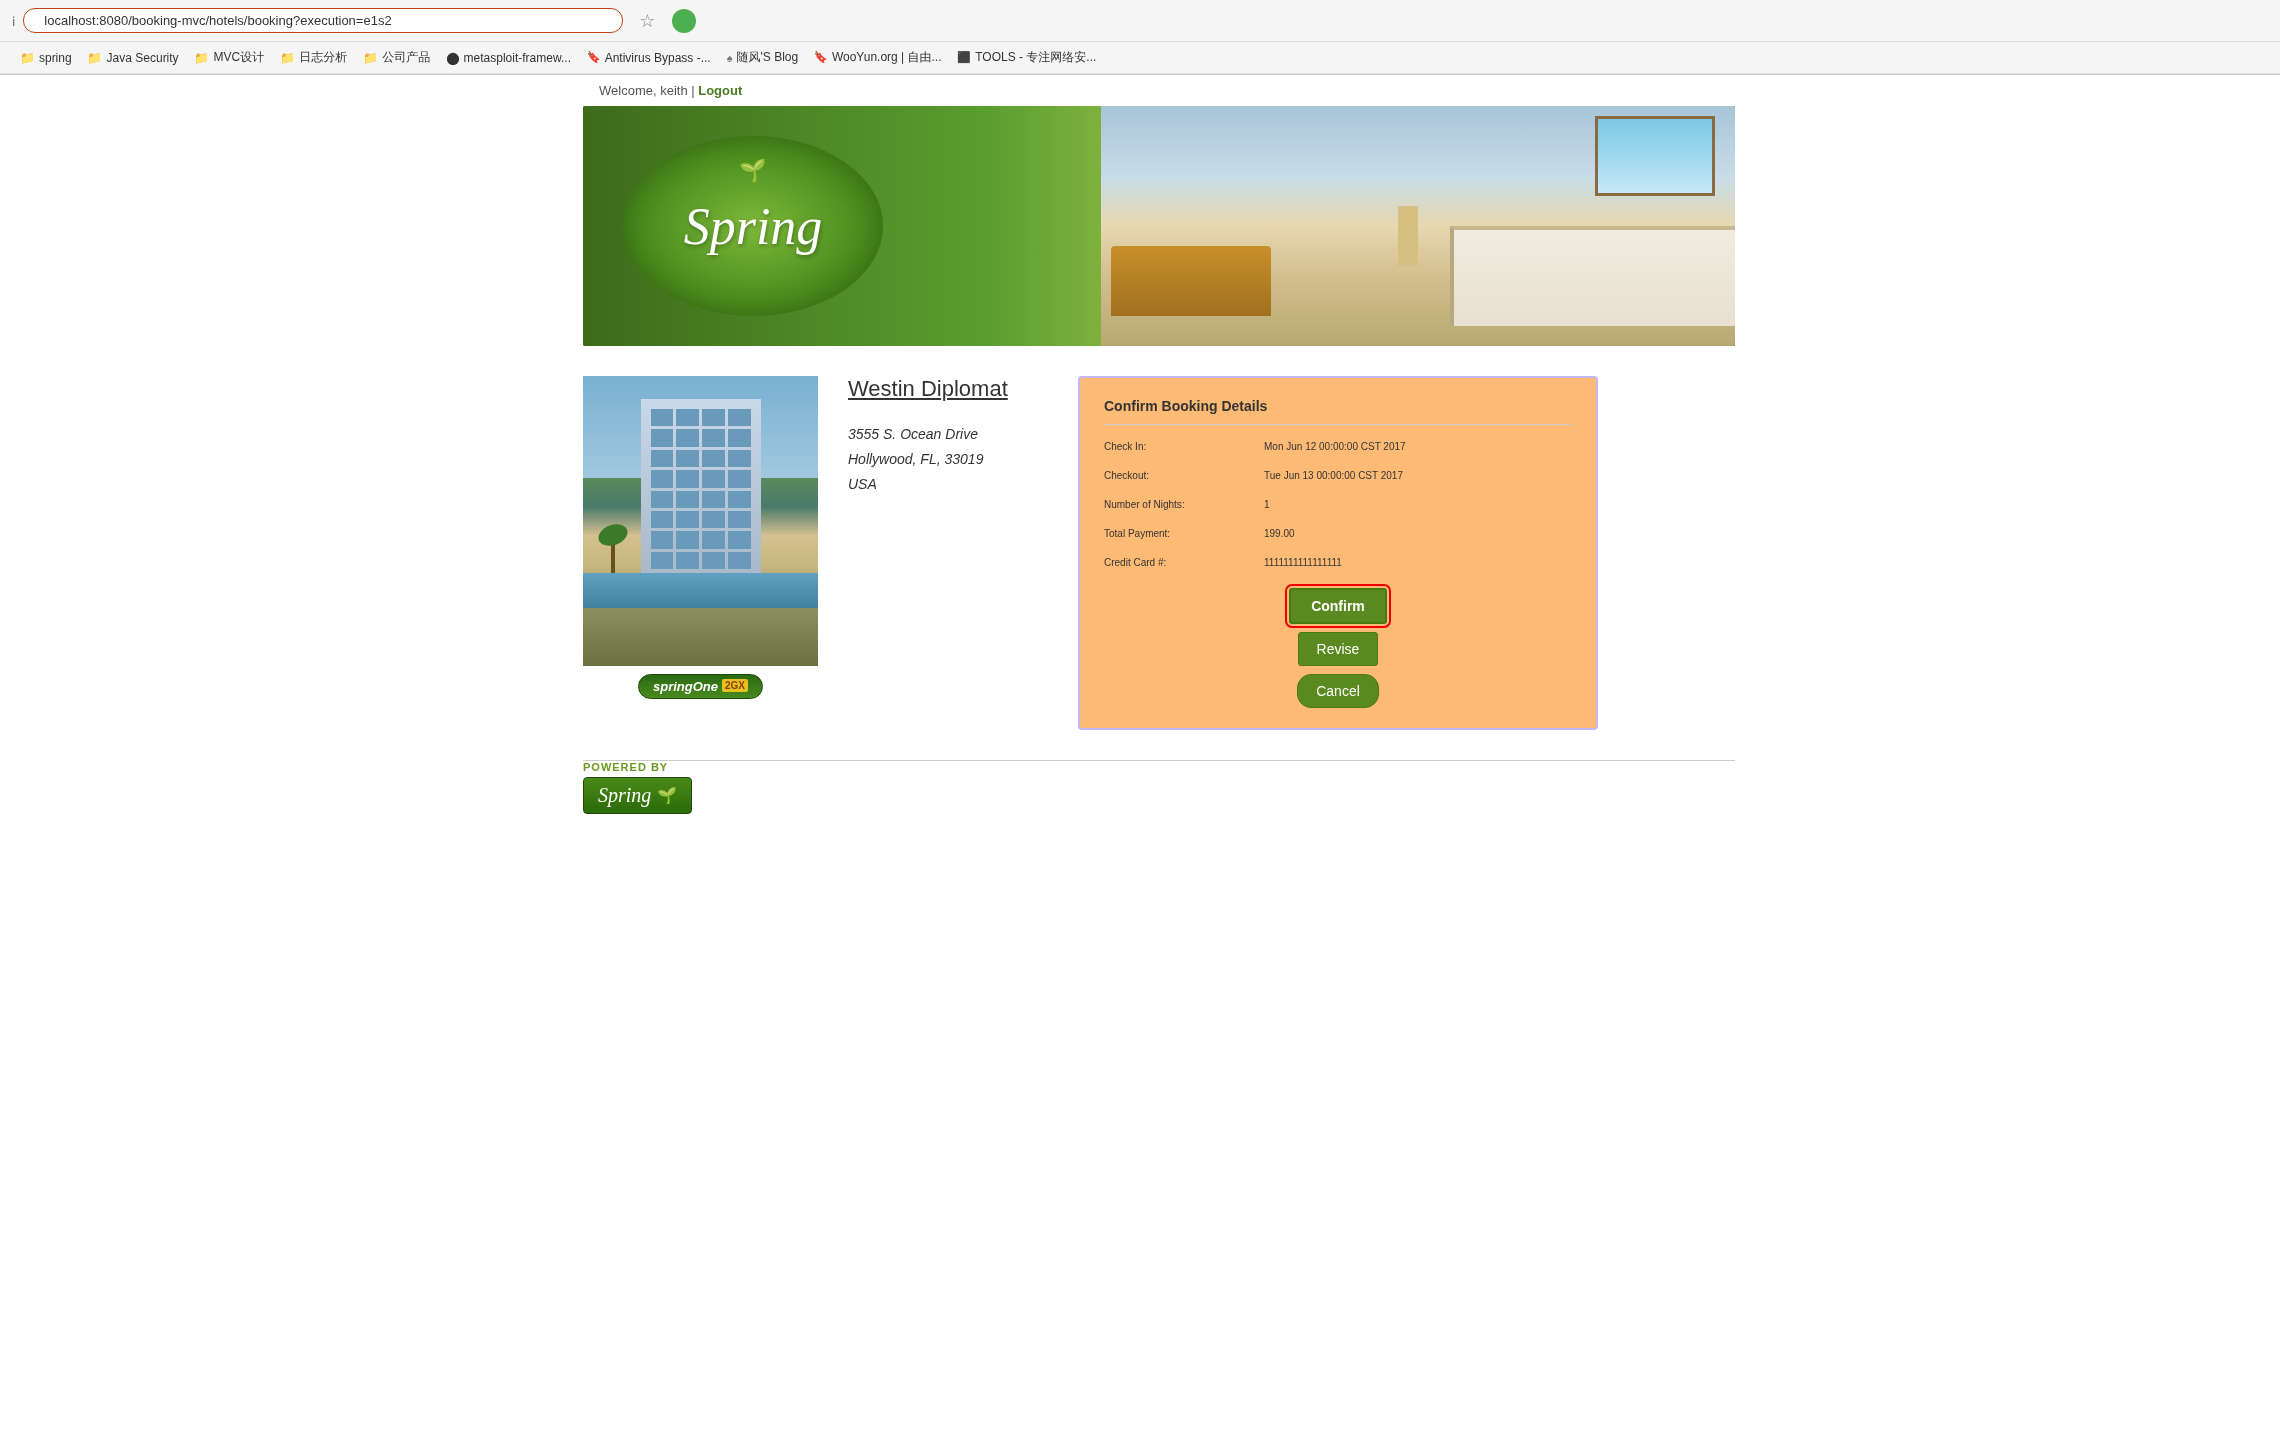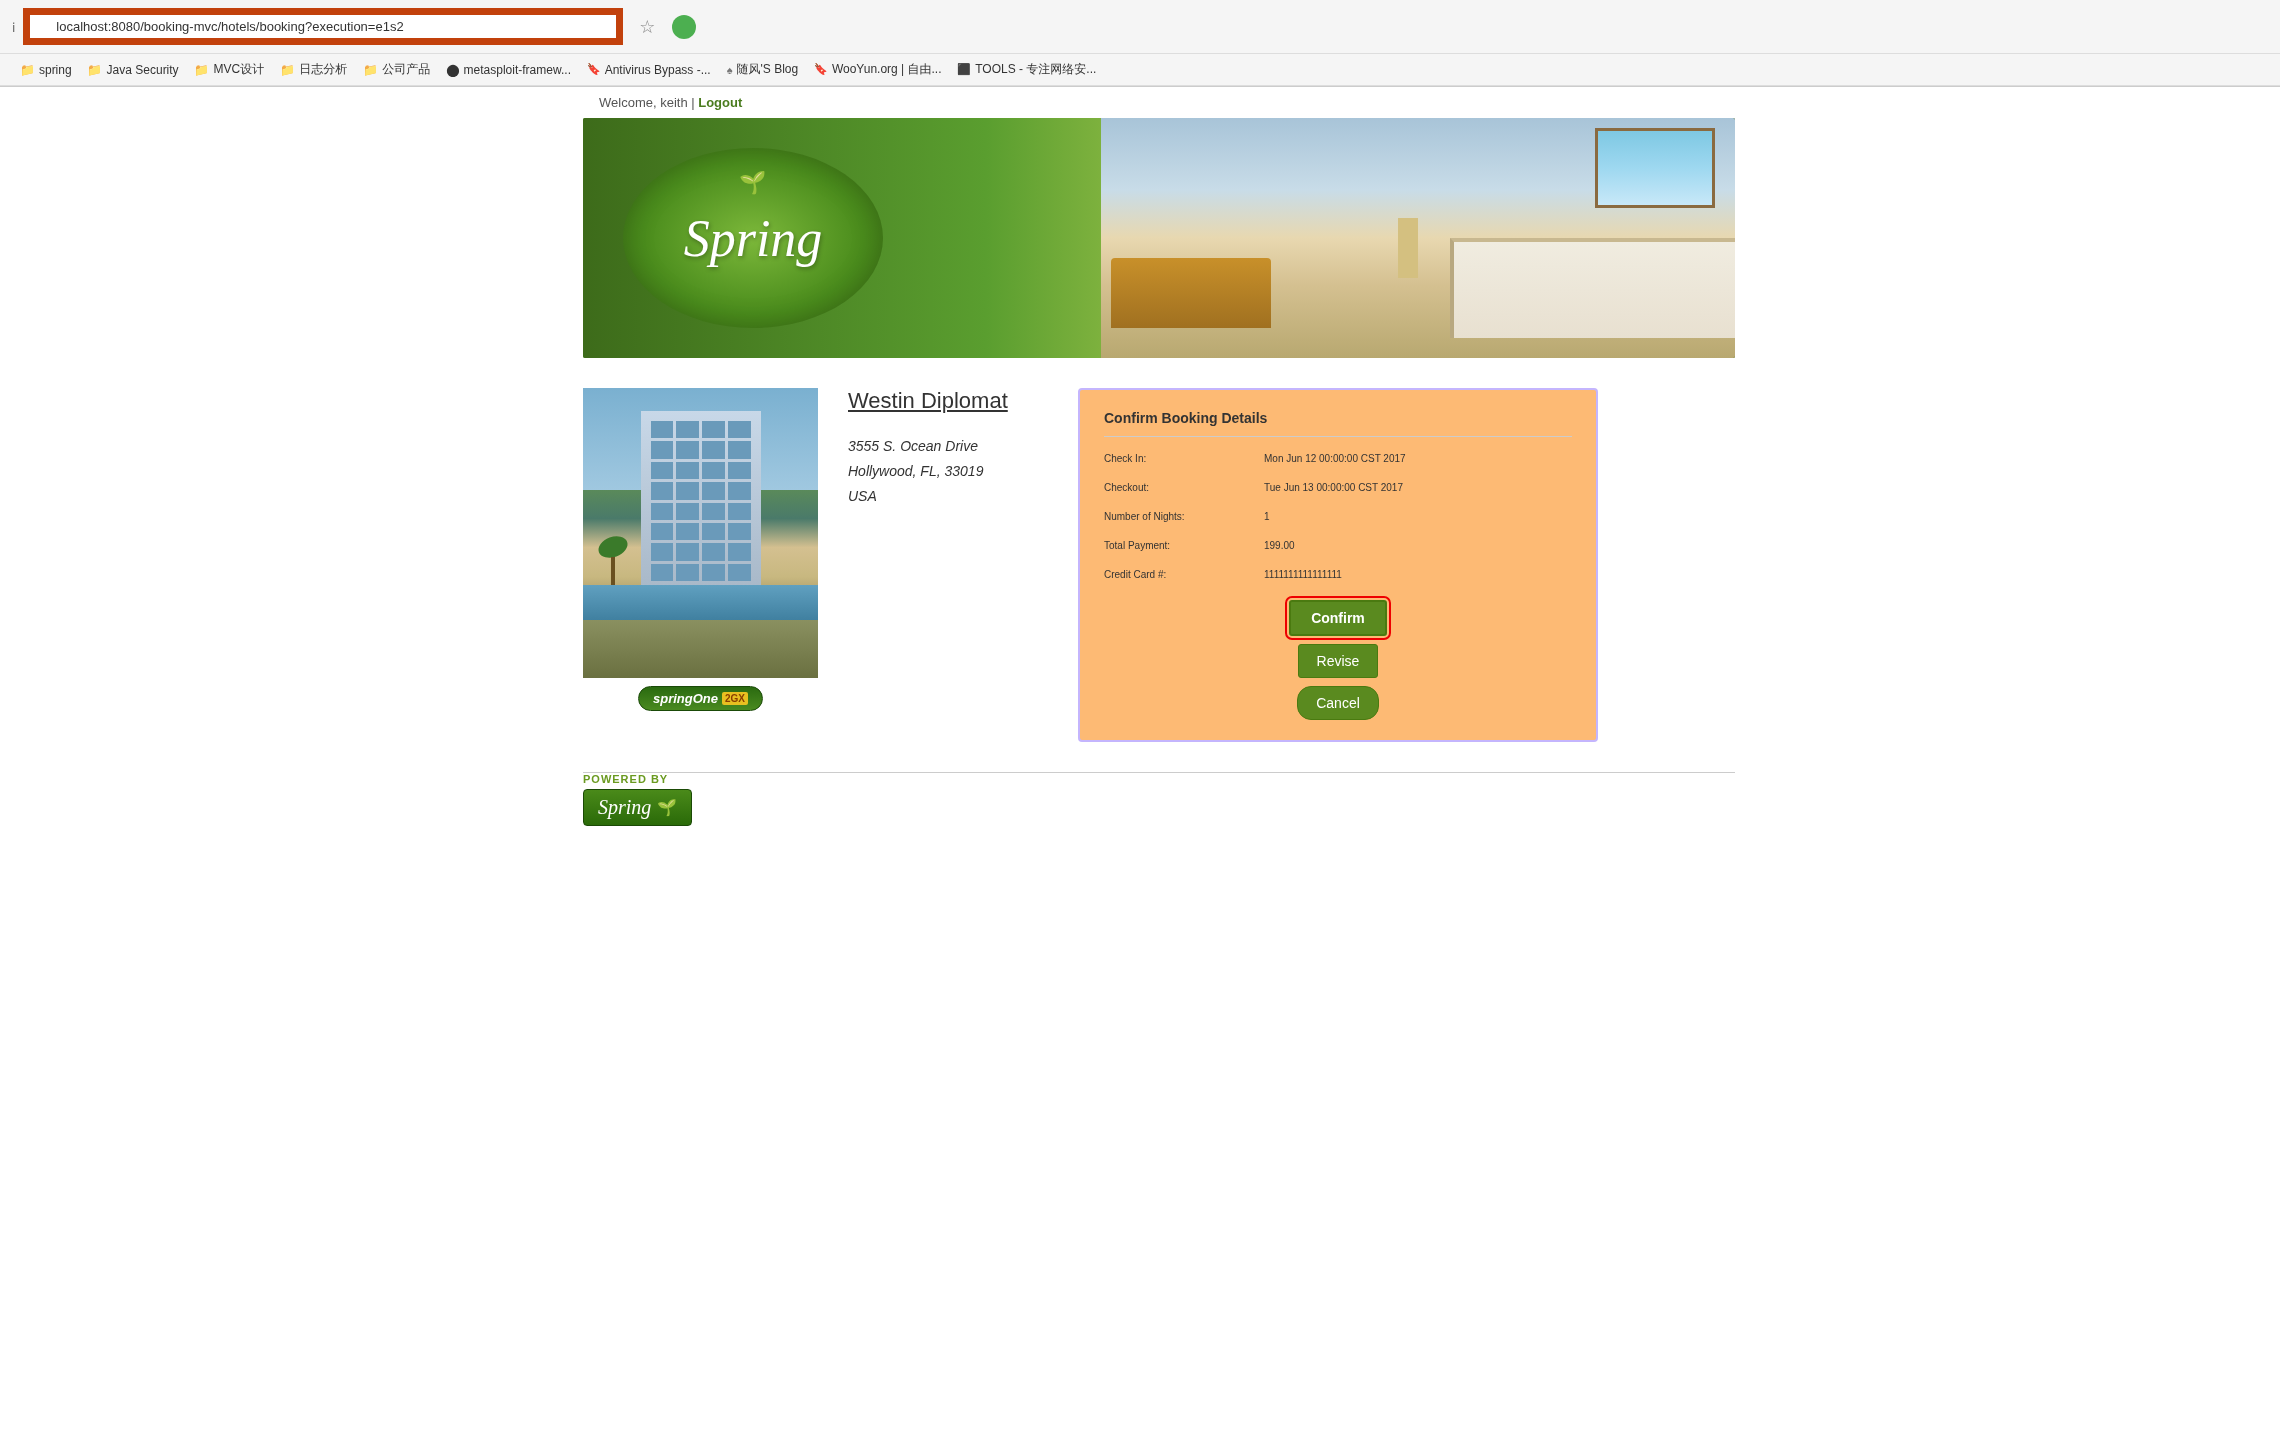--- a/index.html
+++ b/index.html
@@ -19,23 +19,23 @@
       background: #f5f5f5;
       border-bottom: 1px solid #ddd;
     }
     .address-bar-icon {
       color: #666;
       font-size: 13px;
     }
     .address-bar {
       flex: 1;
       background: #fff;
-      border: 7px solid #c2410c;
-      border-radius: 0;
-      padding: 4px 26px;
+      border: 1px solid #c2410c;
+      border-radius: 12px;
+      padding: 4px 20px;
       font-size: 13px;
       color: #333;
       max-width: 600px;
     }
     .star-icon { color: #888; font-size: 18px; margin-left: 8px; }
     .circle-icon {
       width: 24px; height: 24px;
       background: #4CAF50;
       border-radius: 50%;
       margin-left: 8px;
@@ -263,21 +263,21 @@
     .springone-badge {
       margin-top: 8px;
       display: flex;
       justify-content: center;
     }
     .springone-logo {
       background: linear-gradient(180deg, #2a6a10 0%, #4a8a20 100%);
       border-radius: 20px;
       padding: 4px 14px;
       display: flex;
-      align-items: center;
+      align-items: flex-start;
       gap: 4px;
       border: 1px solid #1a4a08;
     }
     .springone-text {
       font-size: 13px;
       color: #fff;
       font-weight: bold;
       font-style: italic;
     }
     .springone-badge-text {

